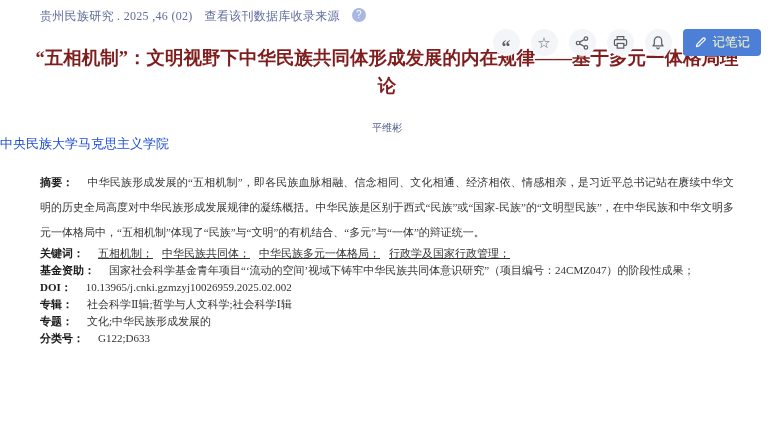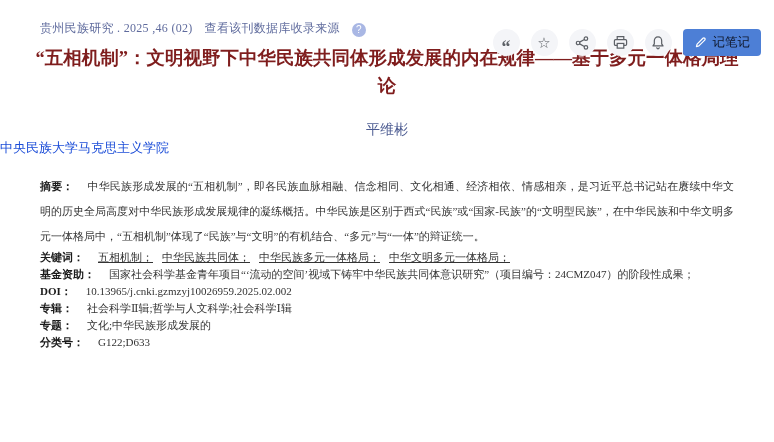--- a/index.html
+++ b/index.html
@@ -5,22 +5,22 @@
   * { box-sizing: border-box; }
   html,body { margin:0; padding:0; }
   body {
     width:774px; height:442px; overflow:hidden; position:relative;
     background:#ffffff; color:#333;
     font-family:"Liberation Serif","DejaVu Serif",serif;
   }
 
   
   .topbar {
-    position:absolute; top:20px; left:40px;
-    display:flex; align-items:flex-end; gap:12px;
+    position:absolute; top:8px; left:40px;
+    display:flex; align-items:flex-start; gap:12px;
     font-size:12px; color:#5f6b9d; letter-spacing:.3px;
   }
   .topbar .lnk { cursor:pointer; }
   .help-badge {
     width:14px; height:14px; border-radius:50%;
     background:#a9b7e4; color:#fff; font-size:10px; line-height:1;
     display:inline-flex; align-items:center; justify-content:center;
     font-family:"Liberation Sans",sans-serif; cursor:pointer;
   }
 
@@ -35,33 +35,33 @@
     background:#f4f5f8; color:#5c6066; cursor:pointer;
     display:flex; align-items:center; justify-content:center;
   }
   .quote-glyph {
     font-family:"Liberation Serif",serif; font-weight:bold;
     font-size:18px; line-height:1; margin-top:9px;
   }
   .star-glyph { font-size:15px; line-height:1; }
   .note-btn {
     height:27px; border:none; border-radius:4px; padding:0 11px;
-    background:#4d7fd6; color:#0f172a; font-size:12.5px; cursor:pointer;
+    background:#4d7fd6; color:#fef9c3; font-size:12.5px; cursor:pointer;
     display:flex; align-items:center; gap:6px;
     font-family:"Liberation Sans",sans-serif;
   }
 
   
   .title {
     margin:44px 34px 0; text-align:center;
     font-size:18.5px; line-height:28px; font-weight:bold; color:#7f1d1d;
   }
   .author {
     margin-top:21px; text-align:center;
-    font-size:14px; color:#4d5c92; cursor:pointer;
+    font-size:10px; color:#4d5c92; cursor:pointer;
   }
   .affiliation {
     text-align:left;
     font-size:13px; color:#1d4ed8; cursor:pointer;
   }
 
   
   .meta { margin:17px 40px 0; font-size:11px; color:#333; }
   .meta p { margin:0; }
   .label { font-weight:bold; color:#1a1a1a; margin-right:14px; white-space:nowrap; }
@@ -124,21 +124,21 @@
   </button>
 </div>
 
 <h1 class="title">“五相机制”：文明视野下中华民族共同体形成发展的内在规律——基于多元一体格局理论</h1>
 <div class="author">平维彬</div>
 <div class="affiliation">中央民族大学马克思主义学院</div>
 
 <div class="meta">
   <p class="abstract"><span class="label">摘要：</span><span>中华民族形成发展的“五相机制”，即各民族血脉相融、信念相同、文化相通、经济相依、情感相亲，是习近平总书记站在赓续中华文明的历史全局高度对中华民族形成发展规律的凝练概括。中华民族是区别于西式“民族”或“国家-民族”的“文明型民族”，在中华民族和中华文明多元一体格局中，“五相机制”体现了“民族”与“文明”的有机结合、“多元”与“一体”的辩证统一。</span></p>
 
-  <p class="row"><span class="label">关键词：</span><span class="kw">五相机制；</span><span class="kw">中华民族共同体；</span><span class="kw">中华民族多元一体格局；</span><span class="kw">中华文明多元一体格局；</span></p>
+  <p class="row"><span class="label">关键词：</span><span class="kw">五相机制；</span><span class="kw">中华民族共同体；</span><span class="kw">中华民族多元一体格局；</span><span class="kw">行政学及国家行政管理；</span></p>
 
   <p class="row"><span class="label">基金资助：</span><span class="fund-text">国家社会科学基金青年项目“‘流动的空间’视域下铸牢中华民族共同体意识研究”（项目编号：24CMZ047）的阶段性成果；</span></p>
 
   <p class="row"><span class="label">DOI：</span><span>10.13965/j.cnki.gzmzyj10026959.2025.02.002</span></p>
 
   <p class="row"><span class="label">专辑：</span><span>社会科学Ⅱ辑;哲学与人文科学;社会科学Ⅰ辑</span></p>
 
   <p class="row"><span class="label">专题：</span><span>文化;中华民族形成发展的</span></p>
 
   <p class="row"><span class="label">分类号：</span><span>G122;D633</span></p>

